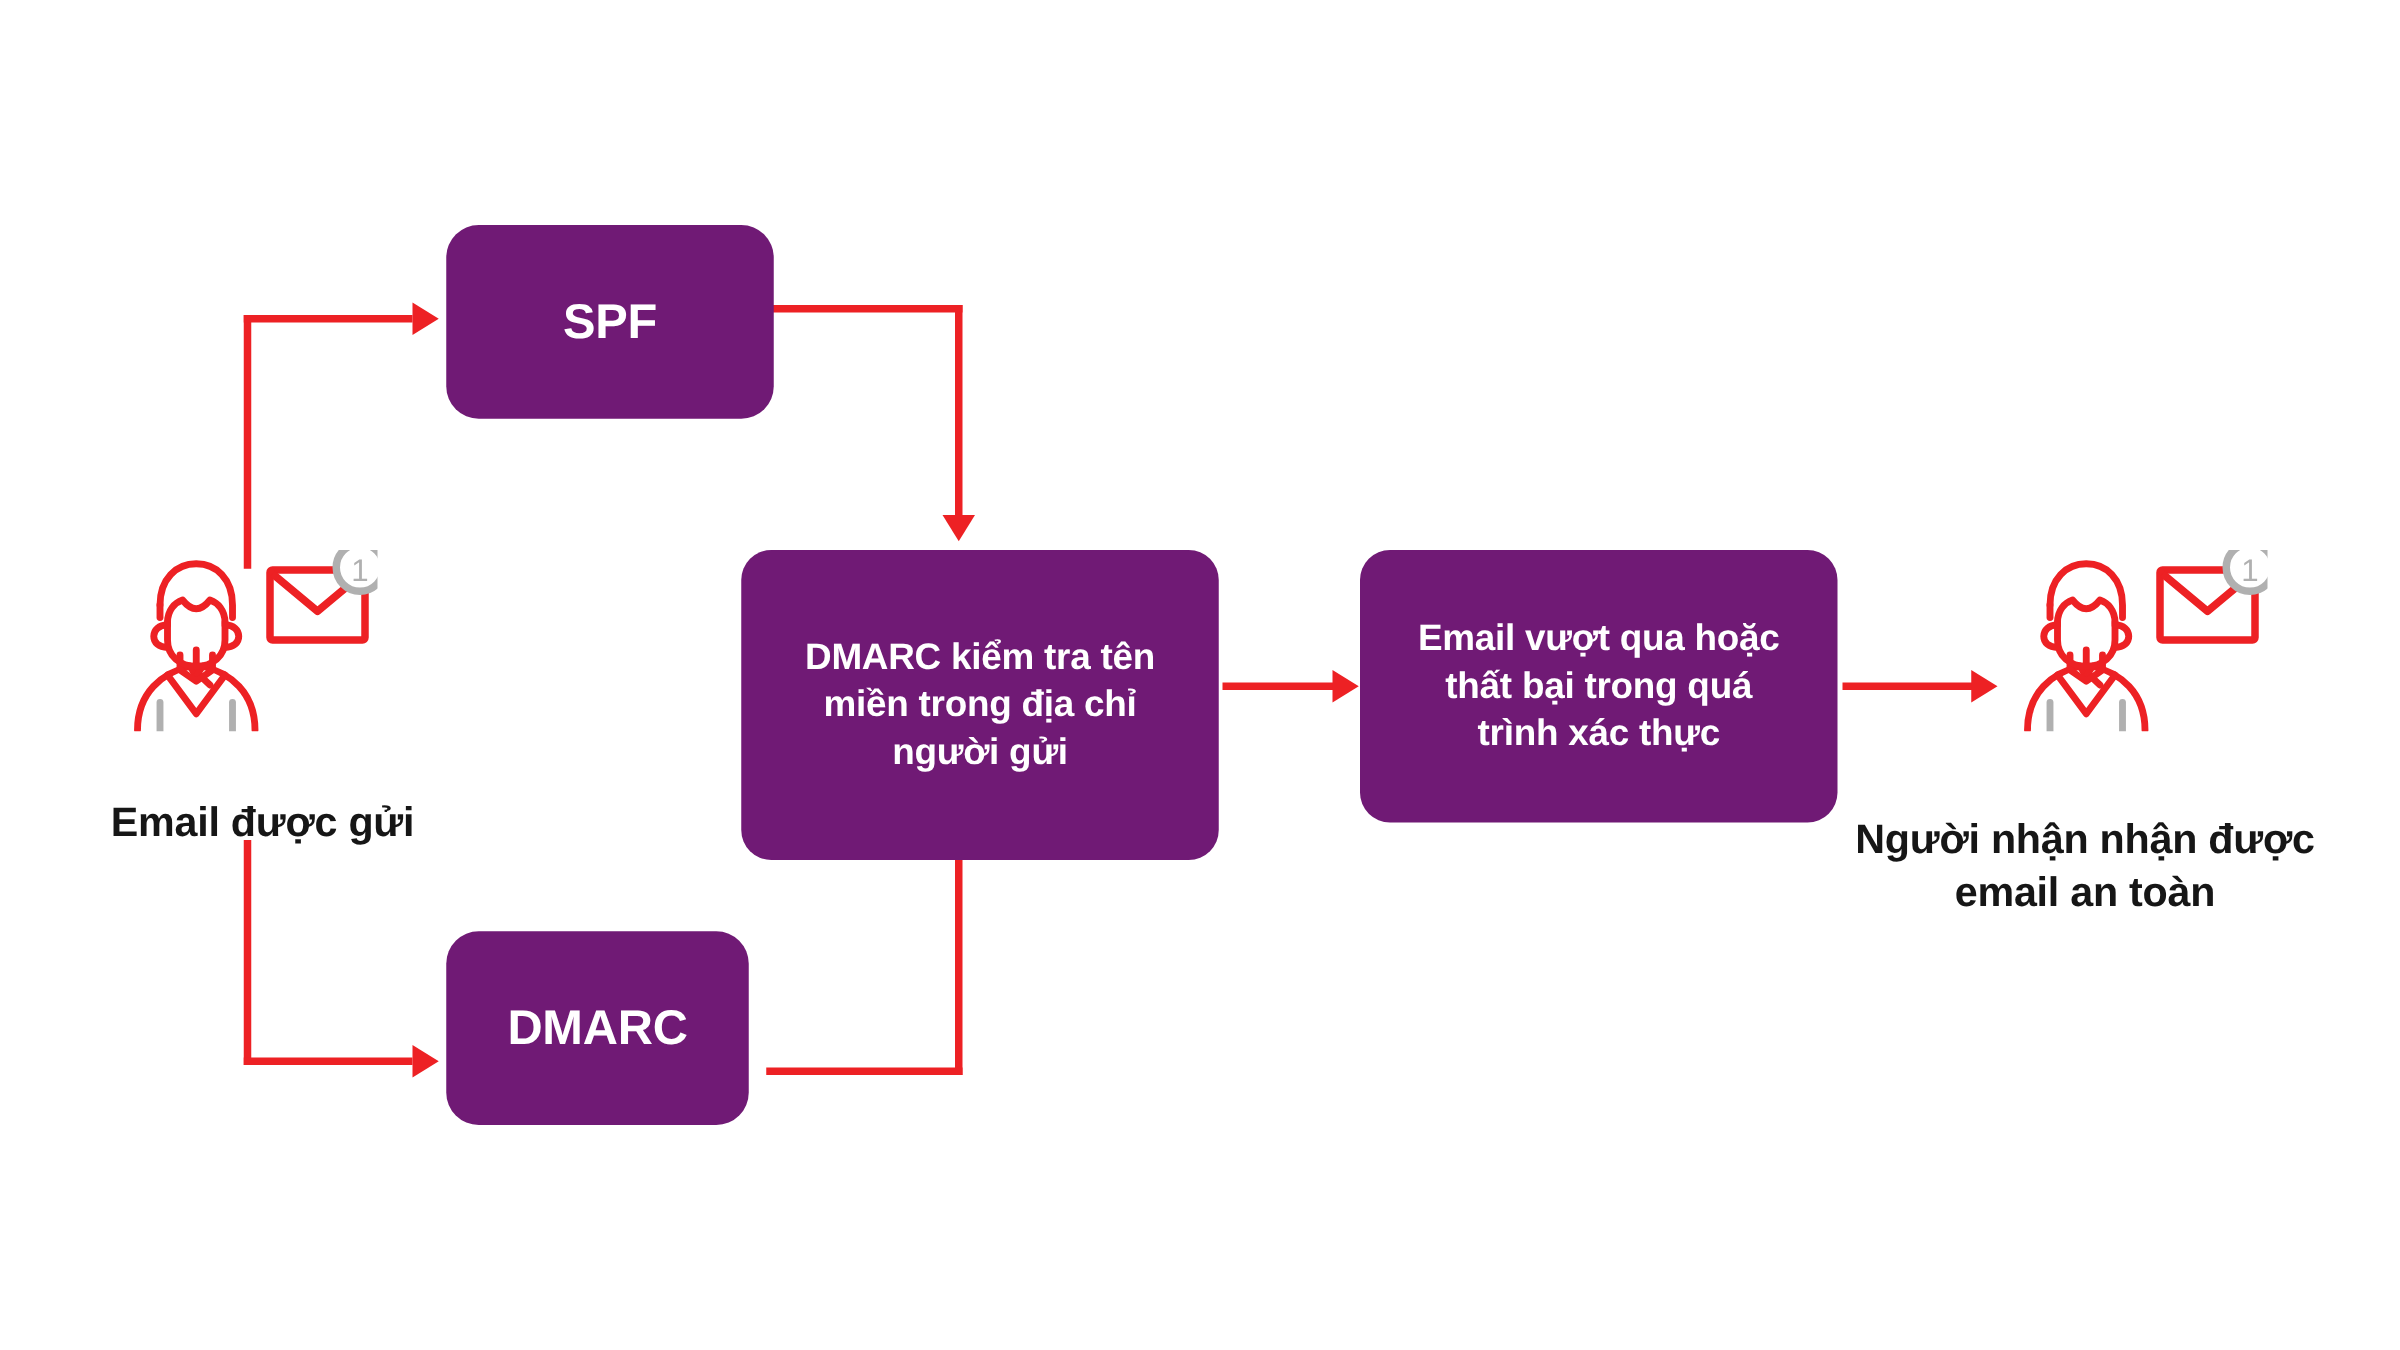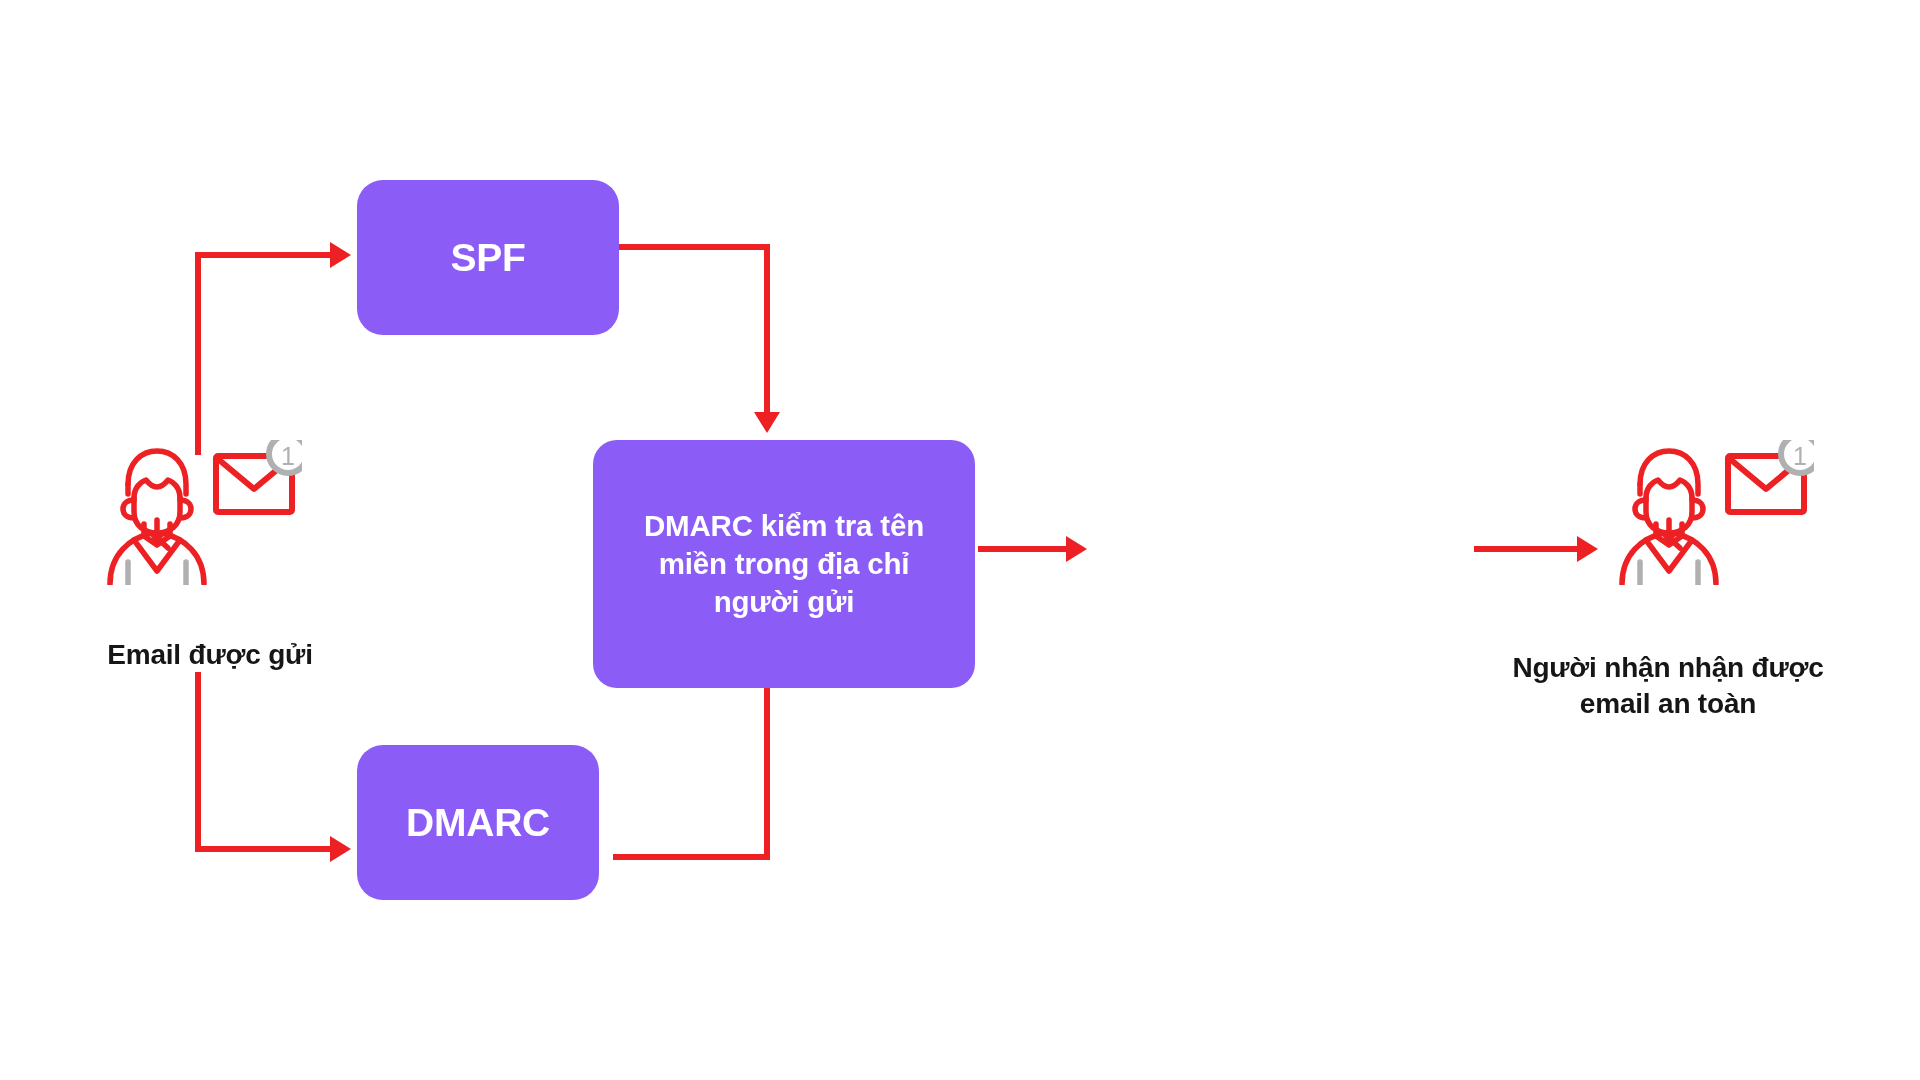--- a/index.html
+++ b/index.html
@@ -16,21 +16,21 @@
   #stage {
     position: relative;
     width: 1920px;
     height: 1080px;
     background: #ffffff;
   }
 
   
   .box {
     position: absolute;
-    background: #8b5cf6;
+    background: #701a75;
     border-radius: 26px;
     display: flex;
     align-items: center;
     justify-content: center;
     text-align: center;
     box-sizing: border-box;
   }
   .box .box-label {
     color: #ffffff;
     font-weight: bold;
@@ -73,21 +73,21 @@
   }
 
   
   .caption {
     position: absolute;
     color: #161616;
     font-weight: bold;
     text-align: center;
     line-height: 1.3;
     white-space: pre-line;
-    font-size: 28px;
+    font-size: 33px;
     letter-spacing: -0.2px;
   }
   #caption-sender { left: 30px;   top: 637px; width: 360px; }
   #caption-recipient { left: 1458px; top: 650px; width: 420px; }
 
   
   .figure-group { position: absolute; }
   #figure-sender    { left: 92px;   top: 440px; }
   #figure-recipient { left: 1604px; top: 440px; }
   .figure-group svg { display: block; }
@@ -138,20 +138,25 @@
   <div class="box" id="box-dmarc">
     <span class="box-label">DMARC</span>
   </div>
 
   <div class="box" id="box-check">
     <span class="box-label">DMARC kiểm tra tên
 miền trong địa chỉ
 người gửi</span>
   </div>
 
+  <div class="box" id="box-result">
+    <span class="box-label">Email vượt qua hoặc
+thất bại trong quá
+trình xác thực</span>
+  </div>
 
   <div class="figure-group" id="figure-sender">
     <svg width="210" height="145" viewBox="0 0 210 145" fill="none" xmlns="http://www.w3.org/2000/svg">
 
       <g stroke="#ED2124" stroke-width="5.5" stroke-linecap="round" stroke-linejoin="round" fill="none">
         <path d="M18 144 C18 114 38 98 60 93 L76 108 L60 93"></path>
         <path d="M112 144 C112 114 92 98 70 93"></path>
         <path d="M60 93 L65 101 L65 80"></path>
         <path d="M70 93 L65 101"></path>
         <path d="M42 100 L65 131 L88 100"></path>

